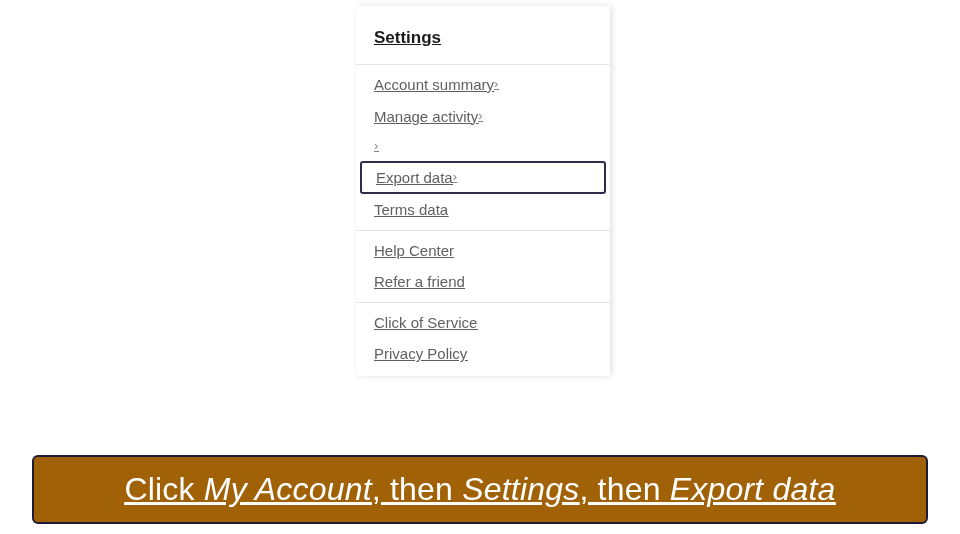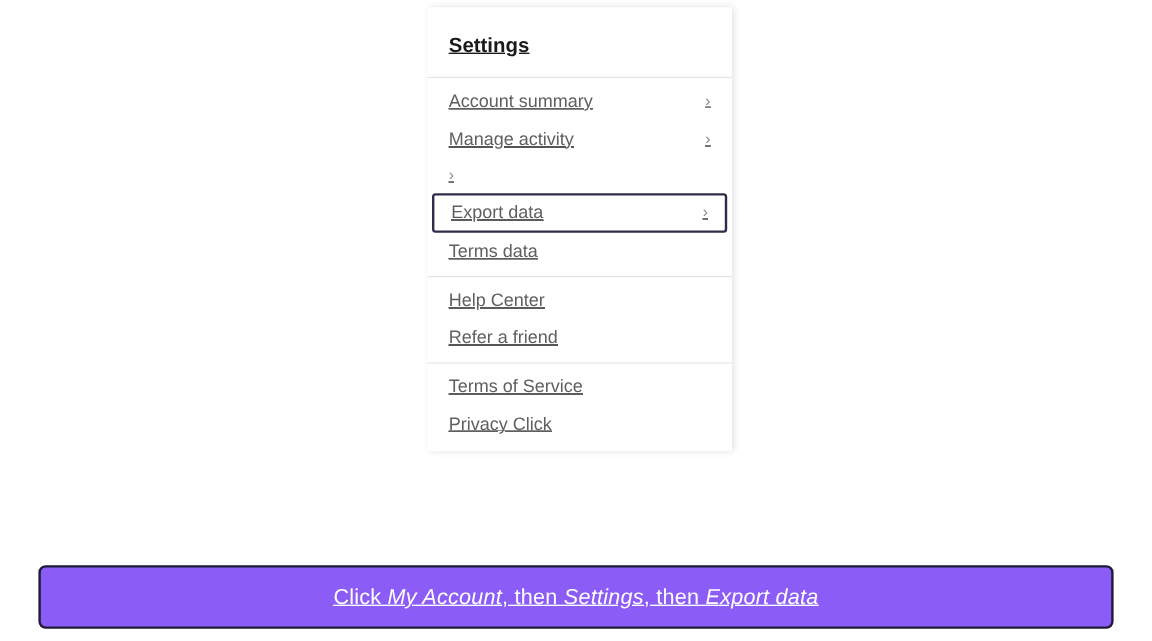--- a/index.html
+++ b/index.html
@@ -28,21 +28,20 @@
       border-bottom: 1px solid #e5e5e5;
     }
     .menu-group {
       border-bottom: 1px solid #e5e5e5;
       padding: 4px 0;
     }
     .menu-group:last-child { border-bottom: none; }
     .menu-item {
       display: flex;
       align-items: center;
-      justify-content: space-between;
       padding: 6px 18px;
       font-size: 15px;
       color: #5f5f5f;
       cursor: pointer;
       line-height: 1.3;
     }
     .menu-item.highlighted {
       border: 2.5px solid #2e2c4a;
       border-radius: 3px;
       margin: 0 4px;
@@ -51,25 +50,25 @@
     .chevron {
       font-size: 13px;
       color: #888;
       font-weight: 400;
     }
     .instruction-bar {
       position: absolute;
       left: 32px;
       right: 32px;
       bottom: 10px;
-      background: #8b5cf6;
+      background: #a16207;
       border: 2px solid #1e1c35;
       border-radius: 6px;
       color: #ffffff;
-      font-size: 18px;
+      font-size: 32px;
       text-align: center;
       padding: 14px 20px;
       letter-spacing: 0.2px;
     }
     .instruction-bar .plain { font-weight: 500; font-style: normal; }
     .instruction-bar .emph { font-style: italic; font-weight: 500; }
   </style>
 </head>
 <body>
 
@@ -102,24 +101,24 @@
     <div class="menu-item">
       <span>Help Center</span>
     </div>
     <div class="menu-item">
       <span>Refer a friend</span>
     </div>
   </div>
 
   <div class="menu-group">
     <div class="menu-item">
-      <span>Terms of Service</span>
+      <span>Click of Service</span>
     </div>
     <div class="menu-item">
-      <span>Privacy Click</span>
+      <span>Privacy Policy</span>
     </div>
   </div>
 
 </div>
 
 <div class="instruction-bar">
   <span class="plain">Click </span><span class="emph">My Account</span><span class="plain">, then </span><span class="emph">Settings</span><span class="plain">, then </span><span class="emph">Export data</span>
 </div>
 
 </body></html>

